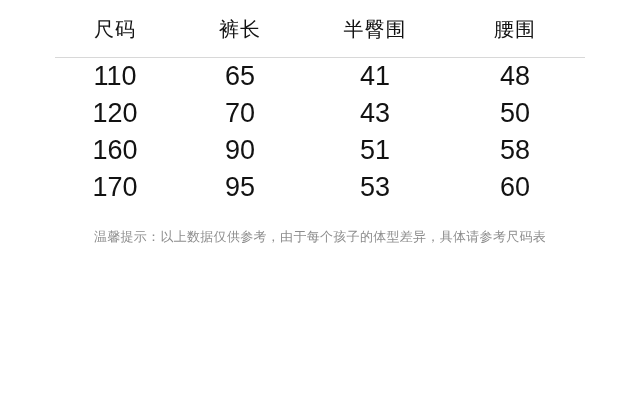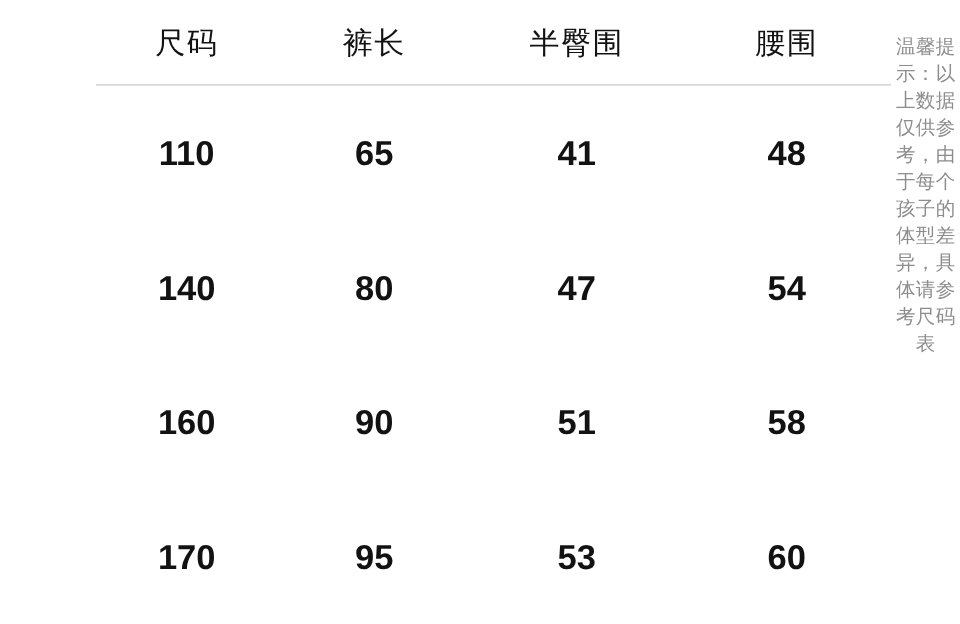--- a/index.html
+++ b/index.html
@@ -12,21 +12,21 @@
     background: #ffffff;
     font-family: "Liberation Sans", sans-serif;
     color: #1a1a1a;
     overflow: hidden;
   }
   .size-chart {
     width: 640px;
     height: 416px;
     box-sizing: border-box;
     display: flex;
-    flex-direction: row;
+    flex-direction: column;
     background: #ffffff;
   }
   .chart-table {
     width: 530px;
     margin: 0 auto;
     border-collapse: collapse;
     table-layout: fixed;
   }
   .chart-table th,
   .chart-table td {
@@ -36,25 +36,24 @@
   }
   .header-row th {
     font-size: 20px;
     color: #121212;
     height: 56px;
     vertical-align: middle;
     border-bottom: 1px solid #d8d8d8;
     letter-spacing: 1px;
   }
   .body-row td {
-    font-size: 23px;
+    font-size: 27px;
     color: #121212;
     height: 37px;
     vertical-align: middle;
-    font-weight: bold;
   }
   .col-size   { width: 120px; }
   .col-a      { width: 130px; }
   .col-b      { width: 140px; }
   .col-c      { width: 140px; }
 
   .top-rule {
     width: 640px;
     height: 1px;
     background: #ffffff;
@@ -91,24 +90,24 @@
       </tr>
     </thead>
     <tbody>
       <tr class="body-row">
         <td>110</td>
         <td>65</td>
         <td>41</td>
         <td>48</td>
       </tr>
       <tr class="body-row">
-        <td>140</td>
-        <td>80</td>
-        <td>47</td>
-        <td>54</td>
+        <td>120</td>
+        <td>70</td>
+        <td>43</td>
+        <td>50</td>
       </tr>
       <tr class="body-row">
         <td>160</td>
         <td>90</td>
         <td>51</td>
         <td>58</td>
       </tr>
       <tr class="body-row">
         <td>170</td>
         <td>95</td>

